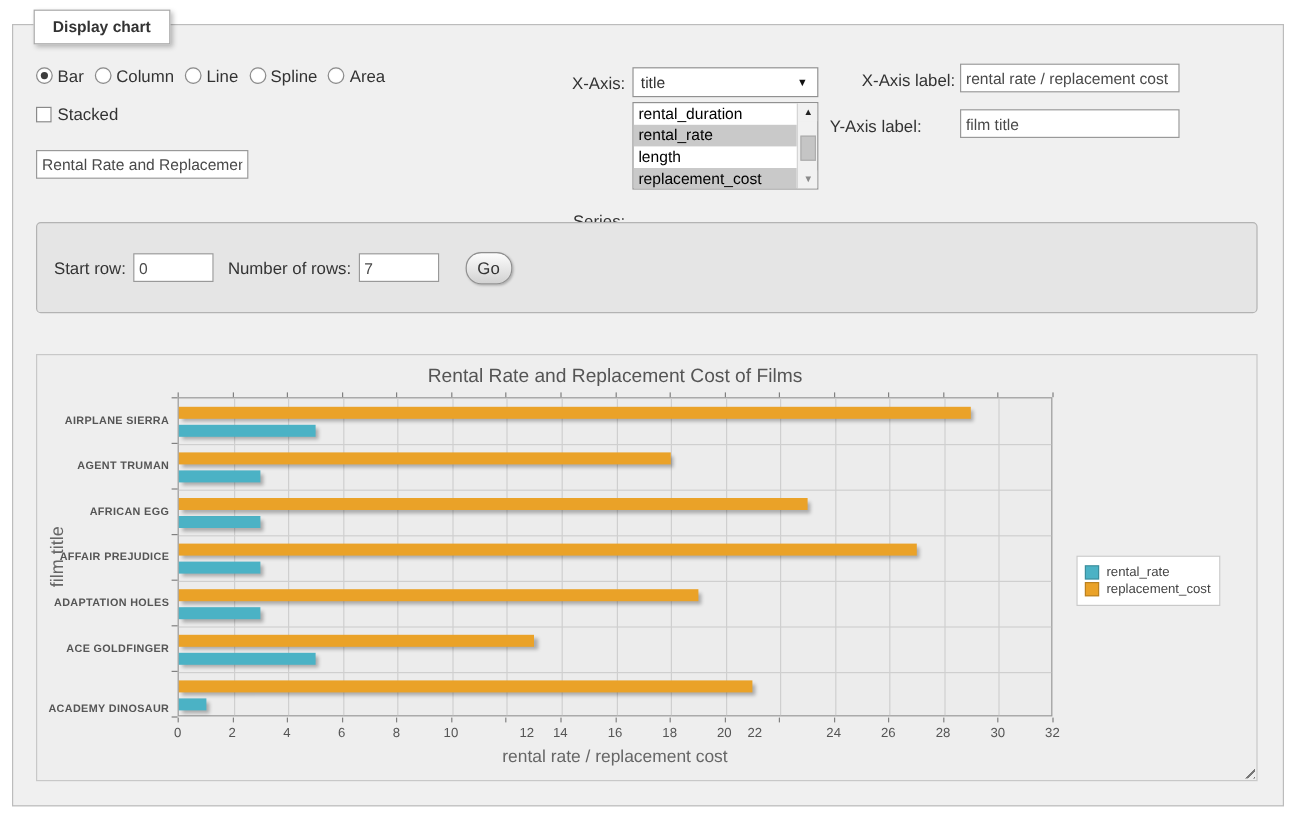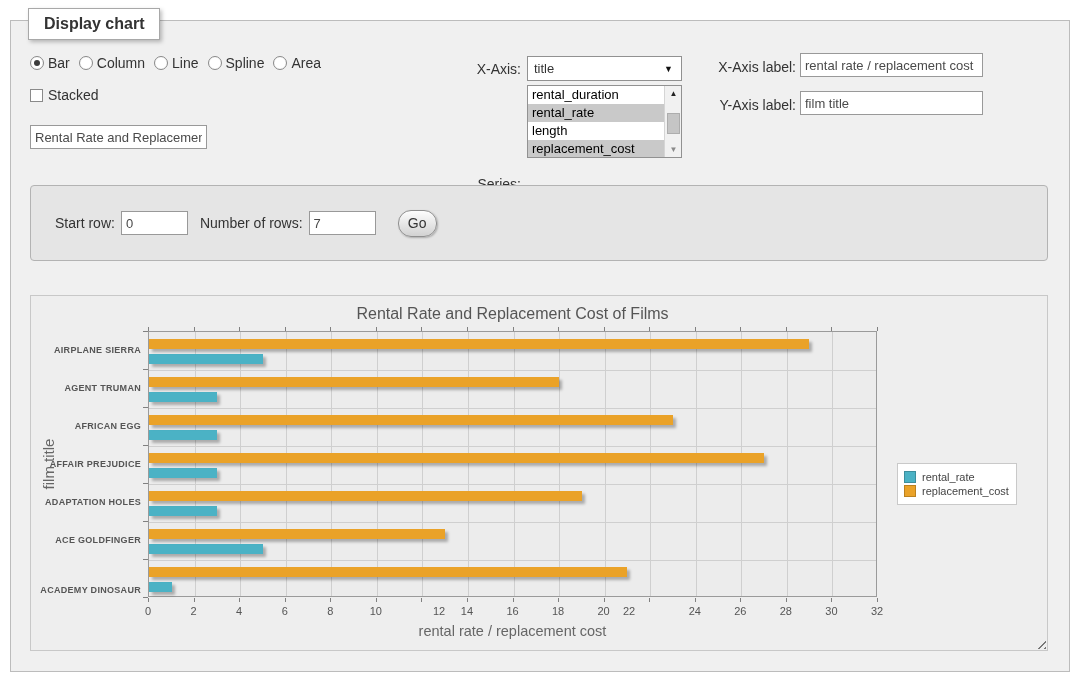--- a/index.html
+++ b/index.html
@@ -1,21 +1,21 @@
 <!DOCTYPE html>
 <html><head>
 <meta charset="utf-8">
 <style>
   * { margin:0; padding:0; box-sizing:border-box; }
   body { width:1081px; height:681px; background:#fff; font-family:"Liberation Sans", sans-serif; position:relative; overflow:hidden; }
 
   .fieldset { position:absolute; left:10px; top:20px; width:1060px; height:652px;
               background:#f0f0f0; border:1px solid #bcbcbc; }
   .legend-tab { position:absolute; left:17px; top:-13px; background:#fff; border:1px solid #a8a8a8;
-                padding:6px 15px; font-size:16px; font-weight:bold; color:#333;
+                padding:6px 15px; font-size:13px; font-weight:bold; color:#333;
                 box-shadow:2px 2px 4px rgba(0,0,0,0.25); z-index:5; }
 
   
   .radio-row { position:absolute; left:19px; top:34px; display:flex; align-items:flex-start; gap:9px; }
   .radio-item { display:flex; align-items:center; gap:4px; cursor:default; }
   .radio { width:14px; height:14px; border:1px solid #8a8a8a; border-radius:50%;
            background:radial-gradient(#fff 55%, #e8e8e8); position:relative; display:inline-block; }
   .radio.checked::after { content:""; position:absolute; left:3px; top:3px; width:6px; height:6px;
            border-radius:50%; background:#3d3d3d; }
   .ctl-label { font-size:14px; color:#333; }
@@ -24,21 +24,21 @@
   .checkbox { width:13px; height:13px; border:1px solid #8a8a8a; background:#fff; display:inline-block; }
 
   input.text { border:1px solid #999; background:#fff; color:#4a4a4a; font-size:13px;
                font-family:"Liberation Sans", sans-serif; padding:2px 4px; height:24px; }
   .title-input { position:absolute; left:19px; top:104px; width:177px; }
 
   .lbl { position:absolute; font-size:14px; color:#333; text-align:right; }
   .xaxis-lbl   { left:400px; top:40px;  width:110px; }
   .series-lbl  { left:400px; top:115px; width:110px;margin-top:40px; }
   .xlabel-lbl  { left:640px; top:38px;  width:145px; }
-  .ylabel-lbl  { left:640px; top:76px;  width:145px; }
+  .ylabel-lbl  { left:612px; top:76px;  width:145px; }
 
   .fake-select { position:absolute; left:516px; top:35px; width:155px; height:25px; background:#fff;
                  border:1px solid #919191; font-size:13px; color:#333; display:flex; align-items:center;
                  padding-left:6px; }
   .fake-select .arrow { position:absolute; right:8px; top:7px; font-size:9px; color:#111; }
 
   .listbox { position:absolute; left:516px; top:64px; width:155px; height:73px; background:#fff;
              border:1px solid #919191; overflow:hidden; }
   .listbox .opts { position:absolute; left:0; top:0; right:17px; }
   .listbox .opt { font-size:13px; color:#000000; line-height:18px; padding:0 4px; white-space:nowrap; }
@@ -48,21 +48,21 @@
                font-size:8px; line-height:15px; }
   .sbar .up { top:0; color:#222; }
   .sbar .dn { bottom:0; color:#8a8a8a; }
   .sbar .thumb { position:absolute; left:2px; top:27px; width:13px; height:21px; background:#c5c5c5; border:1px solid #adadad; }
 
   .xlabel-input { position:absolute; left:789px; top:32px; width:183px; }
   .ylabel-input { position:absolute; left:789px; top:70px; width:183px; }
 
   
   .rows-panel { position:absolute; left:19px; top:164px; width:1018px; height:76px; background:#e5e5e5;
-                border:1px solid #b3b3b3; border-radius:4px; display:flex; align-items:center; padding-left:24px; }
+                border:1px solid #b3b3b3; border-radius:4px; display:flex; align-items:center; padding-left:14px; }
   .rows-panel .ctl-label { margin-right:6px; }
   .rows-panel input.text { width:67px; margin-right:12px; }
   .go-btn { margin-left:10px; width:39px; height:27px; border:1px solid #8f8f8f; border-radius:13px;
             background:linear-gradient(#fdfdfd,#d2d2d2); font-size:14px; color:#333;
             font-family:"Liberation Sans", sans-serif; box-shadow:1px 1px 2px rgba(0,0,0,0.25); }
 
   
   .chart-panel { position:absolute; left:19px; top:274px; width:1018px; height:356px; background:#eee;
                  border:1px solid #c8c8c8; }
   .chart-title { position:absolute; left:117px; top:9px; width:729px; text-align:center;

